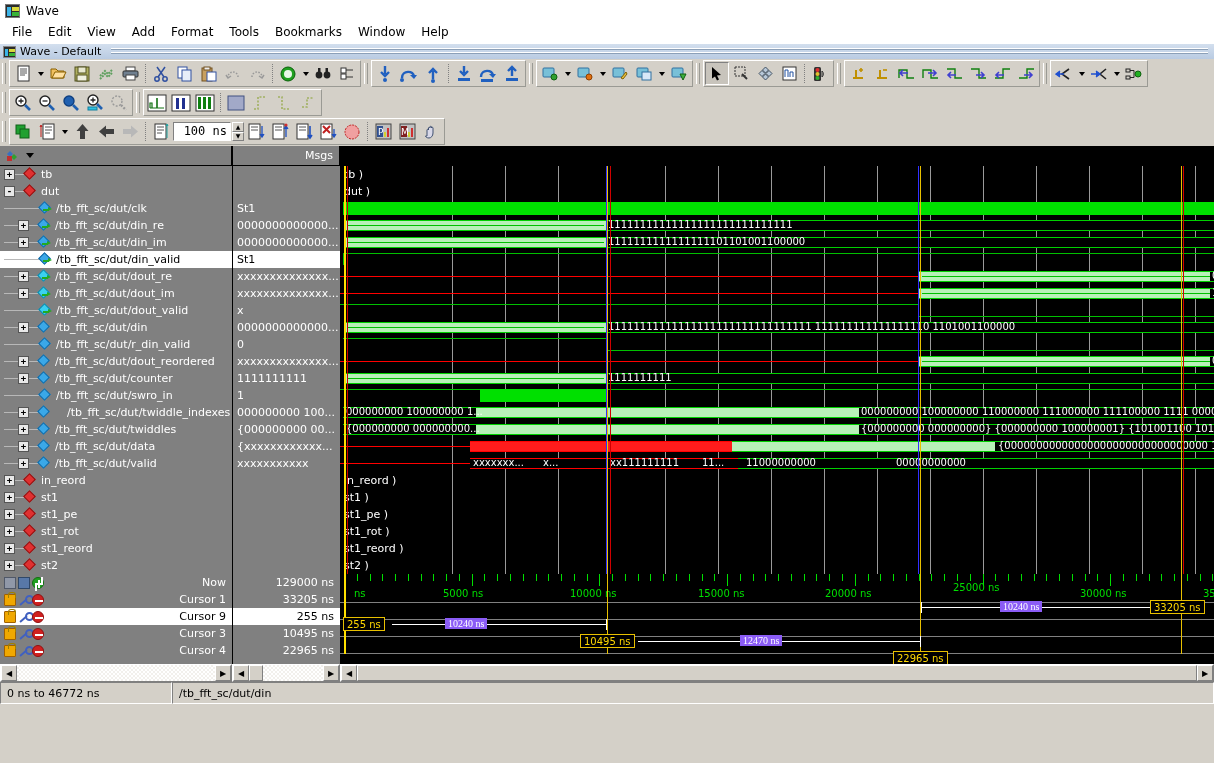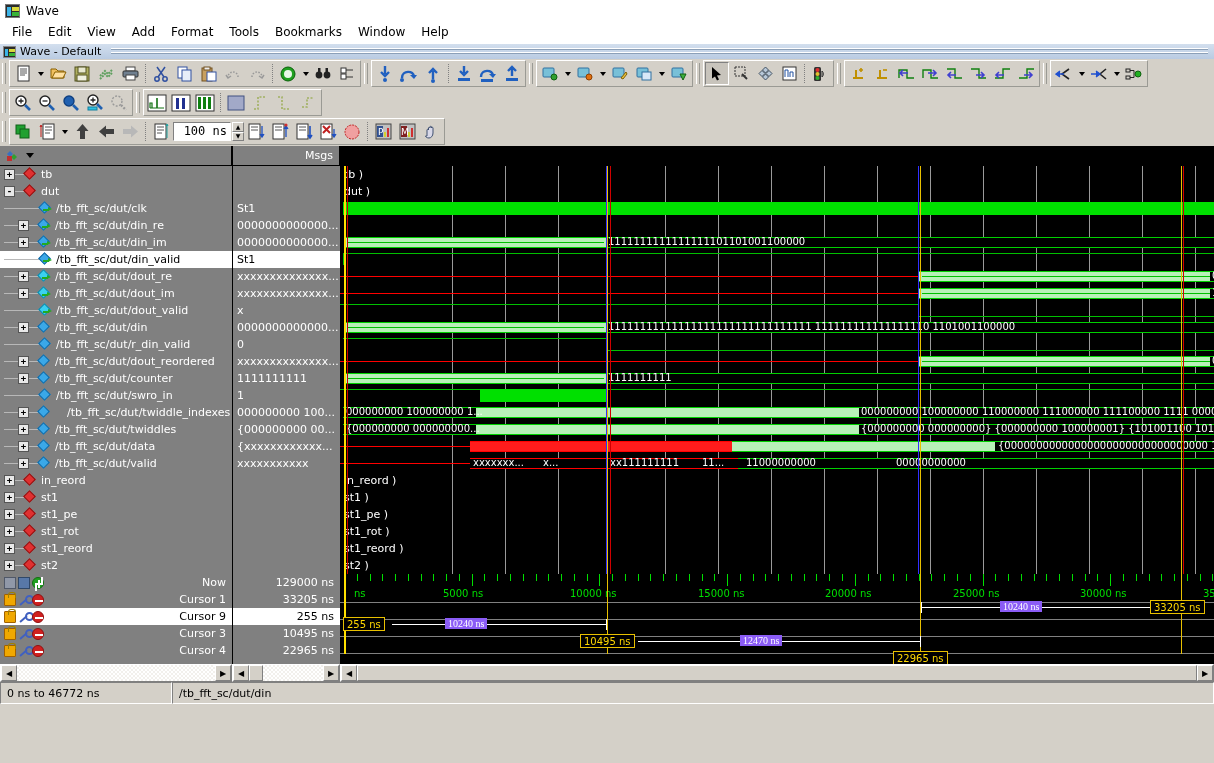--- a/index.html
+++ b/index.html
@@ -1027,20 +1027,27 @@
         </div>
 
         <div class="waverow" style="top:17px">
           <div class="grouptext" style="left:4px;top:2px">dut )</div>
         </div>
 
         <div class="waverow" style="top:34px">
           <div class="solidgreen" style="left:3px;right:0"></div>
         </div>
 
+        <div class="waverow" style="top:51px">
+          <div class="bus" style="left:6px;width:260px"></div>
+          <div class="busline" style="left:8px;width:256px"></div>
+          <div class="busline" style="left:266px;right:0"></div>
+          <div class="bus-dark" style="position:absolute;left:266px;right:0;height:11px;top:3px"></div>
+          <div class="wavetext" style="left:268px">11111111111111111111111111111</div>
+        </div>
 
         <div class="waverow" style="top:68px">
           <div class="bus" style="left:6px;width:260px"></div>
           <div class="busline" style="left:8px;width:256px"></div>
           <div class="bus-dark" style="position:absolute;left:266px;right:0;height:11px;top:3px"></div>
           <div class="wavetext" style="left:268px">1111111111111111101101001100000</div>
         </div>
 
         <div class="waverow" style="top:85px">
           <div class="busline" style="left:3px;right:0;top:2px;background:#00c000"></div>
@@ -1307,21 +1314,21 @@
           <div class="tick" style="left: 846.82px; top: 0px; height: 7px;"></div>
           <div class="tick" style="left: 859.59px; top: 0px; height: 7px;"></div>
           <div class="tick" style="left: 872.36px; top: 0px; height: 7px;"></div>
         </div>
 
       <div class="ticklbl" style="left:14px;top:14px;color:#00e000">ns</div>
       <div class="ticklbl" style="left:103px;top:14px">5000 ns</div>
       <div class="ticklbl" style="left:230px;top:14px">10000 ns</div>
       <div class="ticklbl" style="left:358px;top:14px">15000 ns</div>
       <div class="ticklbl" style="left:485px;top:14px">20000 ns</div>
-      <div class="ticklbl" style="left:613px;top:14px">25000 ns</div>
+      <div class="ticklbl" style="left:613px;top:8px">25000 ns</div>
       <div class="ticklbl" style="left:740px;top:14px">30000 ns</div>
       <div class="ticklbl" style="left:863px;top:14px">35</div>
 
       <div class="sepline" style="top:28px"></div>
       <div class="sepline" style="top:45px"></div>
       <div class="sepline" style="top:62px"></div>
       <div class="sepline" style="top:79px"></div>
 
       <div class="cursorline c2" style="left:4px;top:0;bottom:10px"></div>
       <div class="cursorline" style="left:267px;top:0;bottom:10px"></div>

